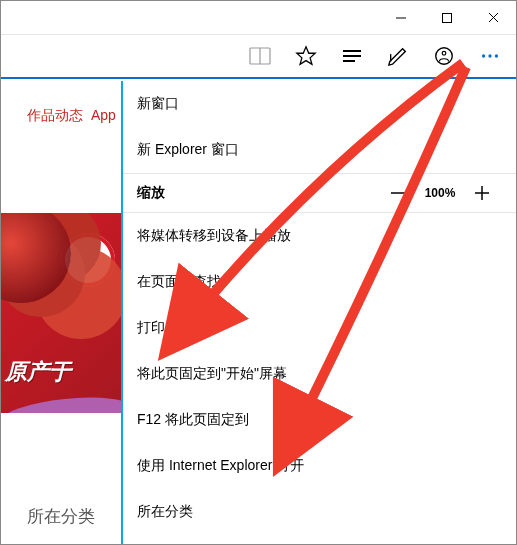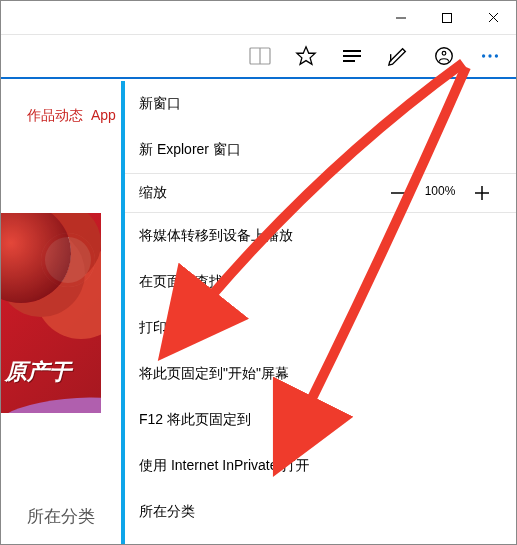--- a/index.html
+++ b/index.html
@@ -10,32 +10,32 @@
   .titlectrl svg { display: block; }
 
   .toolbar { height: 44px; display: flex; justify-content: flex-end; align-items: center; gap: 22px; padding: 0 14px; border-bottom: 2px solid #0a6ed1; }
   .ticon { width: 24px; height: 24px; display: flex; align-items: center; justify-content: center; color: #333; }
   .ticon.star svg { fill: none; stroke: #000; stroke-width: 1.4; }
   .ticon.book svg { fill: none; stroke: #999; stroke-width: 1.2; }
   .ticon.more svg { fill: #0a6ed1; }
 
   .pagecontent { position: absolute; left: 0; top: 80px; width: 120px; bottom: 0; overflow: hidden; }
   .tabs { display: flex; gap: 8px; padding: 26px 0 0 26px; font-size: 14px; color: #c8221f; }
-  .promo { margin-top: 88px; width: 100px; height: 200px; background: linear-gradient(135deg, #d41b27 0%, #a51820 100%); position: relative; overflow: hidden; }
+  .promo { margin-top: 88px; width: 120px; height: 200px; background: linear-gradient(135deg, #d41b27 0%, #a51820 100%); position: relative; overflow: hidden; }
   .promo::before { content:""; position:absolute; right:6px; top:20px; width:54px; height:54px; border-radius:50%; background:#fff; box-shadow: inset 0 0 0 4px #d41b27; }
   .promo::after { content:""; position:absolute; left:-30px; top:-10px; width:100px; height:100px; border-radius:50%; background: radial-gradient(circle at 40% 40%, #e74c3c 0%, #7a0f14 80%); box-shadow: 20px 20px 0 -6px #c0392b, 40px -10px 0 -10px #b93224, 60px 40px 0 -4px #d64533; opacity:.9; }
   .promo-text { position:absolute; left:4px; bottom:26px; font-size:22px; font-weight:bold; color:#fff; text-shadow:1px 1px 0 #7a0f14; font-style:italic; }
   .purple { position:absolute; left:0; bottom:-16px; width:130px; height:30px; background:#b05fae; border-radius:50%; transform:rotate(-6deg); }
 
   .catlabel { position:absolute; left:26px; top:504px; font-size:17px; color:#555; }
 
-  .menu { position: absolute; left: 120px; top: 80px; right: 0; bottom: 0; background: #fff; border-left: 4px solid #0ea5e9; }
+  .menu { position: absolute; left: 120px; top: 80px; right: 0; bottom: 0; background: #fff; border-left: 2px solid #0ea5e9; }
   .mitem { padding: 14px 14px; font-size: 14px; color: #000; cursor: pointer; display: flex; align-items: center; }
   .sep { height: 1px; background: #e5e5e5; margin: 0; }
-  .zoomrow { display: flex; padding: 10px 14px; }
+  .zoomrow { display: flex; align-items: center; padding: 10px 14px; font-weight: bold; }
   .zoomlabel { flex: 1; font-size: 14px; }
   .zctrl { width: 40px; display: flex; justify-content: center; align-items: center; }
   .zval { width: 44px; text-align: center; font-size: 12px; }
 
   .arrows { position: absolute; inset: 0; pointer-events: none; }
 </style>
 </head>
 <body>
 
 <div class="titlebar">
@@ -128,21 +128,21 @@
           <line x1="9" y1="2" x2="9" y2="16" stroke="#000" stroke-width="1.5"></line>
         </svg>
     </div>
   </div>
   <div class="sep"></div>
   <div class="mitem">将媒体转移到设备上播放</div>
   <div class="mitem">在页面上查找</div>
   <div class="mitem">打印</div>
   <div class="mitem">将此页固定到"开始"屏幕</div>
   <div class="mitem">F12 将此页固定到</div>
-  <div class="mitem">使用 Internet InPrivate 打开</div>
+  <div class="mitem">使用 Internet Explorer 打开</div>
   <div class="mitem">所在分类</div>
 </div>
 
 <svg class="arrows" width="517" height="545">
   <defs>
     <marker id="ah" viewBox="0 0 10 10" refX="8" refY="5" markerWidth="9" markerHeight="9" orient="auto-start-reverse">
       <path d="M 0 0 L 10 5 L 0 10 z" fill="#ef3b2c"></path>
     </marker>
   </defs>
   <path d="M 462 62 Q 300 180 168 346" stroke="#ef3b2c" stroke-width="10" fill="none" marker-end="url(#ah)"></path>

